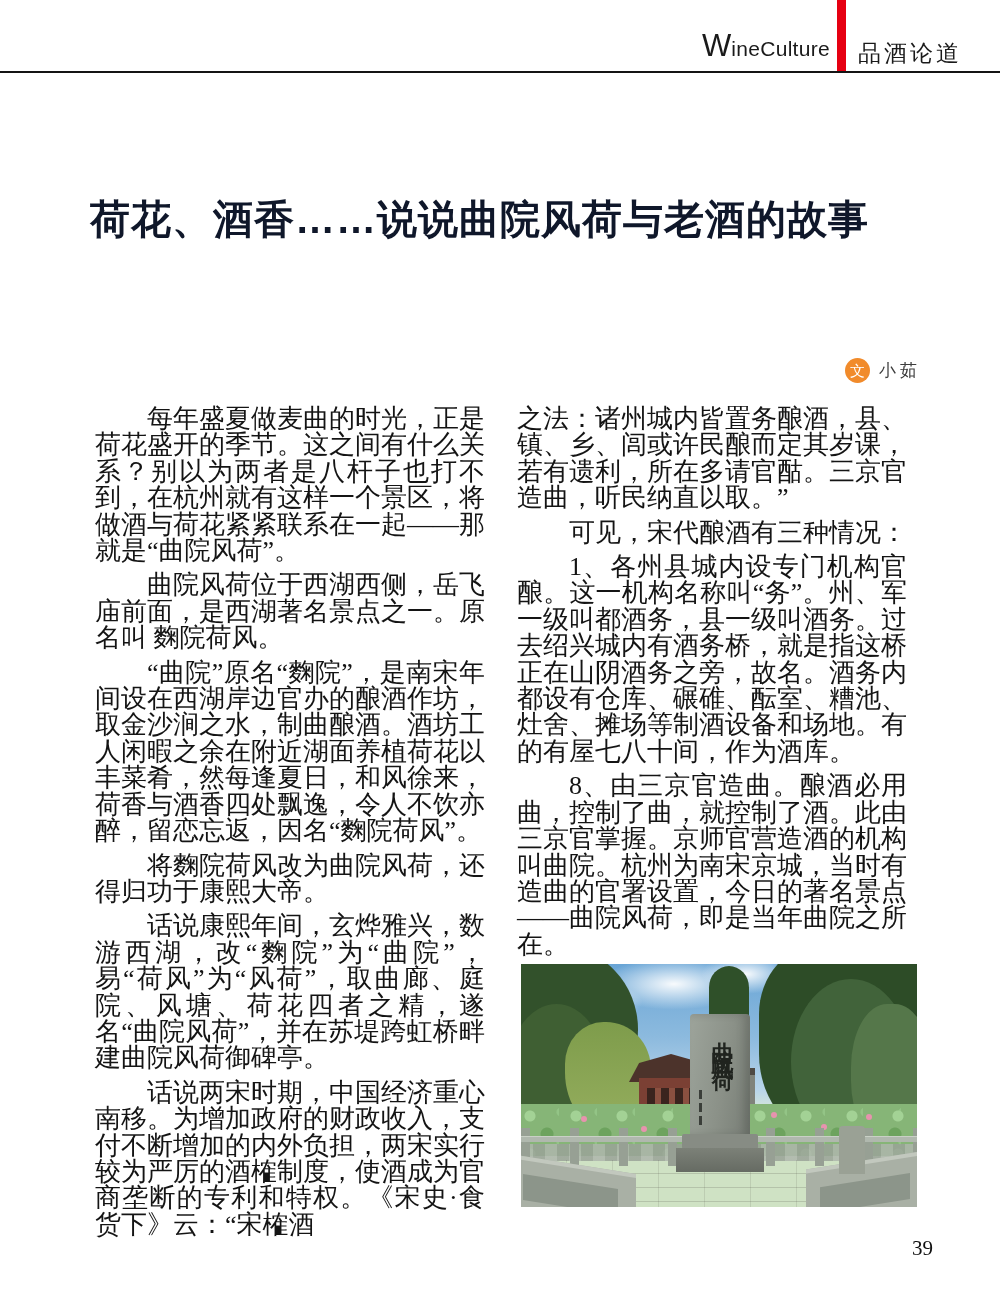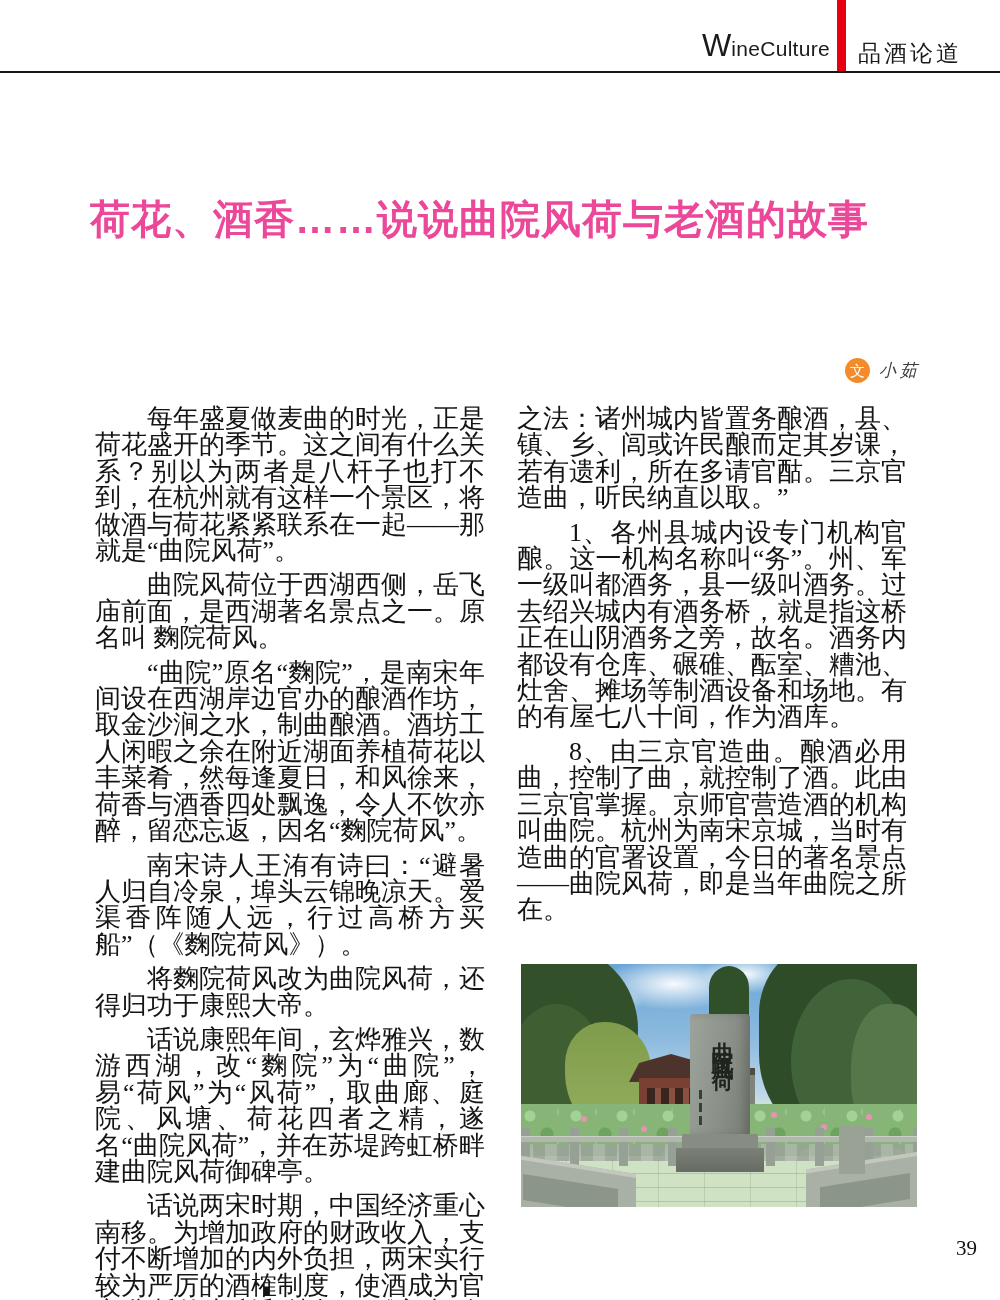--- a/index.html
+++ b/index.html
@@ -12,26 +12,26 @@
   .brand{position:absolute;right:170px;top:30px;display:flex;align-items:baseline;
          font-family:"Liberation Sans","DejaVu Sans",sans-serif;color:#1a1a1a;}
   .brand .w{font-size:31px;line-height:31px;}
   .brand .rest{font-size:21px;letter-spacing:.3px;}
   .section-label{position:absolute;left:858px;top:38px;font-family:"Liberation Sans","DejaVu Sans",sans-serif;
          font-size:23px;letter-spacing:3px;color:#1a1a1a;font-weight:500;white-space:nowrap;}
 
   
   .article-title{position:absolute;left:90px;top:168px;width:880px;
          font-family:"Liberation Sans","DejaVu Sans",sans-serif;font-weight:700;
-         font-size:40px;line-height:48px;letter-spacing:1px;color:#ec4899;}
+         font-size:40px;line-height:48px;letter-spacing:1px;color:#0f172a;}
   .byline{position:absolute;left:845px;top:358px;display:flex;align-items:center;gap:9px;}
   .byline-circle{width:25px;height:25px;border-radius:50%;background:#f18b2b;color:#fff;
          font-size:15px;line-height:25px;text-align:center;
          font-family:"Liberation Sans","DejaVu Sans",sans-serif;}
-  .byline-author{font-size:17px;color:#3d3d3d;font-style:italic;letter-spacing:4px;
+  .byline-author{font-size:17px;color:#3d3d3d;letter-spacing:4px;
          font-family:"DejaVu Serif",serif;}
 
   
   .col{position:absolute;top:406px;width:390px;}
   .col-left{left:95px;}
   .col-right{left:517px;}
   .col p{margin:0 0 8px 0;font-size:26px;line-height:26.4px;text-align:justify;
          text-indent:2em;color:#141414;}
   .col p.no-indent{text-indent:0;}
 
@@ -87,21 +87,21 @@
          box-shadow:inset -6px 0 8px rgba(0,0,0,.15);}
   .stele-text{left:50%;top:10px;transform:translateX(-38%);writing-mode:vertical-rl;
          font-size:22px;letter-spacing:9px;color:#20241f;font-weight:bold;
          font-family:"DejaVu Serif",serif;}
   .stele-sig{left:9px;top:76px;width:3px;height:9px;background:#3a3e39;
          box-shadow:0 13px 0 #3a3e39,0 26px 0 #3a3e39;}
   .stele-base1{left:6px;top:120px;width:76px;height:15px;background:#878c84;border-radius:2px;}
   .stele-base2{left:0;top:134px;width:88px;height:24px;background:linear-gradient(180deg,#7c8178,#666b63);}
 
   
-  .page-number{position:absolute;left:912px;top:1236px;font-size:21px;color:#111;margin-left:44px;}
+  .page-number{position:absolute;left:912px;top:1236px;font-size:21px;color:#111;}
 </style>
 </head>
 <body>
 
 <div class="page">
 
   <div class="header-redbar"></div>
   <div class="brand">
     <span class="w">W</span>
       <span class="rest">ineCulture</span>
@@ -113,28 +113,28 @@
 
   <div class="byline">
     <span class="byline-circle">文</span>
     <span class="byline-author">小茹</span>
   </div>
 
   <div class="col col-left">
     <p>每年盛夏做麦曲的时光，正是荷花盛开的季节。这之间有什么关系？别以为两者是八杆子也打不到，在杭州就有这样一个景区，将做酒与荷花紧紧联系在一起——那就是“曲院风荷”。</p>
     <p>曲院风荷位于西湖西侧，岳飞庙前面，是西湖著名景点之一。原名叫 麴院荷风。</p>
     <p>“曲院”原名“麴院”，是南宋年间设在西湖岸边官办的酿酒作坊，取金沙涧之水，制曲酿酒。酒坊工人闲暇之余在附近湖面养植荷花以丰菜肴，然每逢夏日，和风徐来，荷香与酒香四处飘逸，令人不饮亦醉，留恋忘返，因名“麴院荷风”。</p>
-    <p>南宋诗人王洧有诗曰：“避暑人归自冷泉，埠头云锦晚凉天。爱渠香阵随人远，行过高桥方买船”（《麴院荷风》）。</p>
     <p>将麴院荷风改为曲院风荷，还得归功于康熙大帝。</p>
     <p>话说康熙年间，玄烨雅兴，数游西湖，改“麴院”为“曲院”，易“荷风”为“风荷”，取曲廊、庭院、风塘、荷花四者之精，遂名“曲院风荷”，并在苏堤跨虹桥畔建曲院风荷御碑亭。</p>
     <p>话说两宋时期，中国经济重心南移。为增加政府的财政收入，支付不断增加的内外负担，两宋实行较为严厉的酒榷制度，使酒成为官商垄断的专利和特权。《宋史·食货下》云：“宋榷酒</p>
   </div>
 
   <div class="col col-right">
     <p class="no-indent">之法：诸州城内皆置务酿酒，县、镇、乡、闾或许民酿而定其岁课，若有遗利，所在多请官酤。三京官造曲，听民纳直以取。”</p>
+    <p>可见，宋代酿酒有三种情况：</p>
     <p>1、各州县城内设专门机构官酿。这一机构名称叫“务”。州、军一级叫都酒务，县一级叫酒务。过去绍兴城内有酒务桥，就是指这桥正在山阴酒务之旁，故名。酒务内都设有仓库、碾碓、酝室、糟池、灶舍、摊场等制酒设备和场地。有的有屋七八十间，作为酒库。</p>
     <p>8、由三京官造曲。酿酒必用曲，控制了曲，就控制了酒。此由三京官掌握。京师官营造酒的机构叫曲院。杭州为南宋京城，当时有造曲的官署设置，今日的著名景点——曲院风荷，即是当年曲院之所在。</p>
   </div>
 
   <div class="photo">
     <div class="cloud cloud1"></div>
     <div class="cloud cloud2"></div>
     <div class="cloud cloud3"></div>
 
     <div class="tree tree-right"></div>

